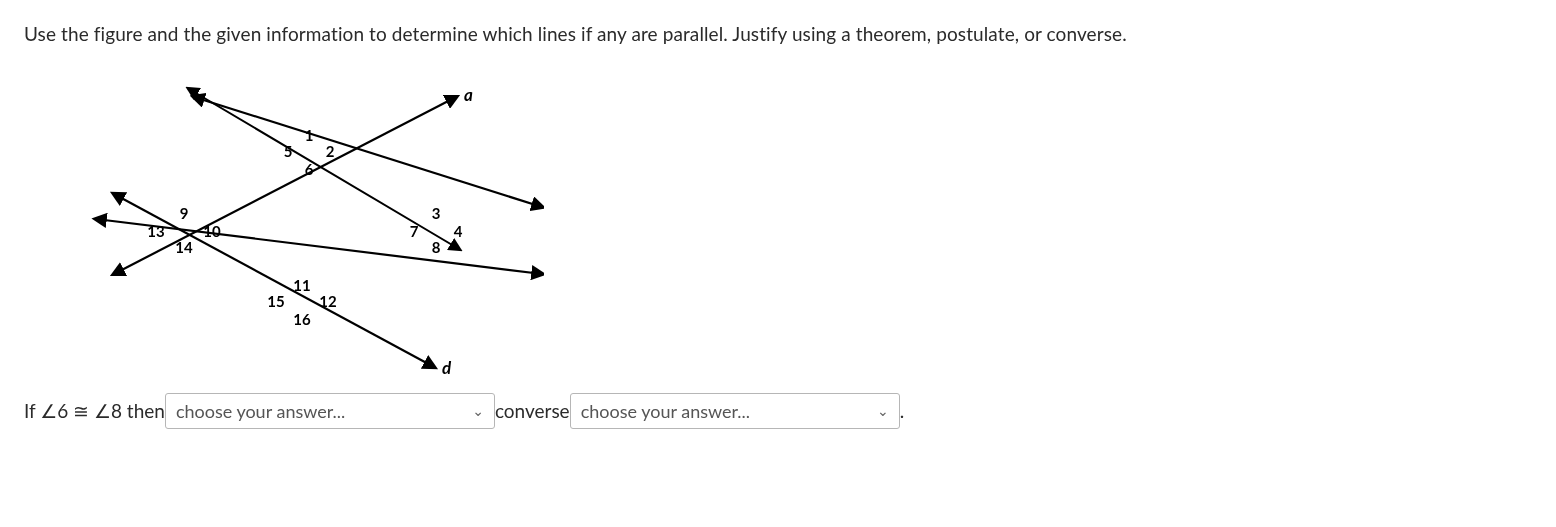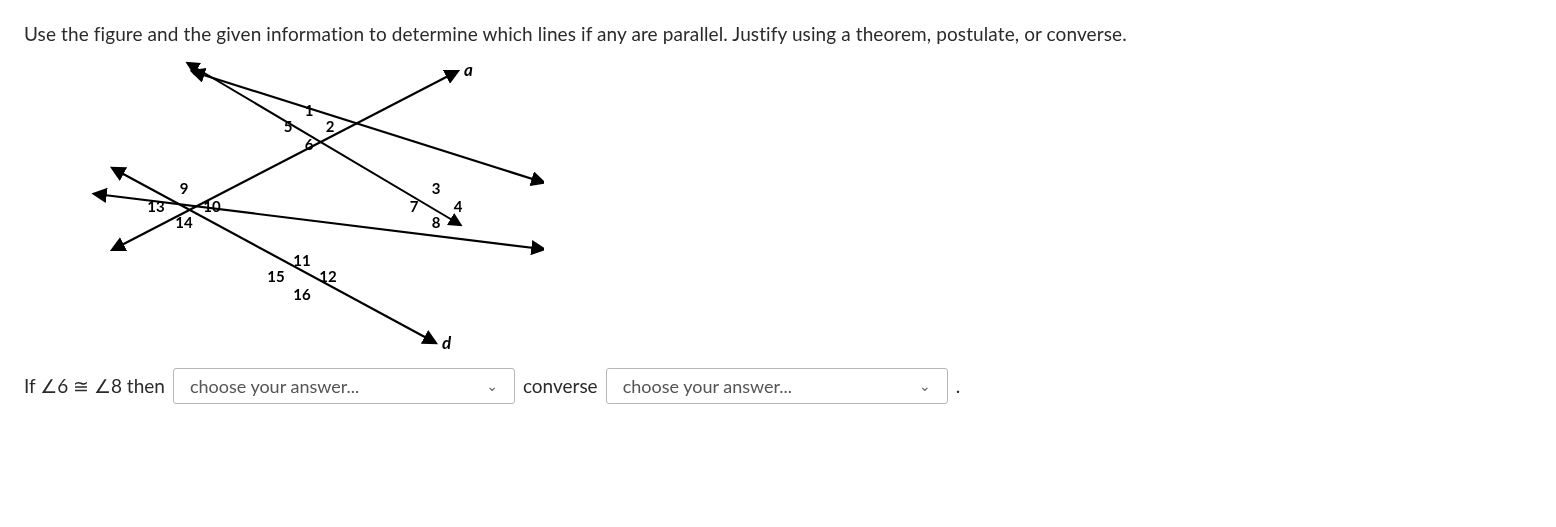--- a/index.html
+++ b/index.html
@@ -6,51 +6,51 @@
     margin: 0;
     padding: 20px 24px;
     font-family: 'Segoe UI', Lato, Arial, sans-serif;
     color: #2b2b2b;
     font-size: 19px;
     width: 1556px;
     box-sizing: border-box;
   }
   .instructions {
     line-height: 1.5;
-    margin-bottom: 5px;
+    margin-bottom: 30px;
     letter-spacing: 0.1px;
   }
   .figure-wrap {
     padding-left: 40px;
     margin-bottom: 14px;
   }
   .figure {
     width: 480px;
     height: 300px;
     position: relative;
   }
   .figure svg { display: block; }
   .answer-row {
     display: flex;
     align-items: center;
-    gap: 8px;
+    gap: 0;
     flex-wrap: wrap;
   }
   .answer-row .static,
   .answer-row .period {
     white-space: nowrap;
   }
   .select {
     display: inline-flex;
     align-items: center;
     justify-content: space-between;
     border: 1px solid #b6b6b6;
     border-radius: 3px;
     background: #fff;
-    padding: 6px 16px;
+    padding: 6px 10px;
     cursor: pointer;
     min-width: 308px;
     color: #555;
     font-size: 18px;
   }
   .select .chev {
     margin-left: 14px;
     font-size: 14px;
     color: #666;
   }

